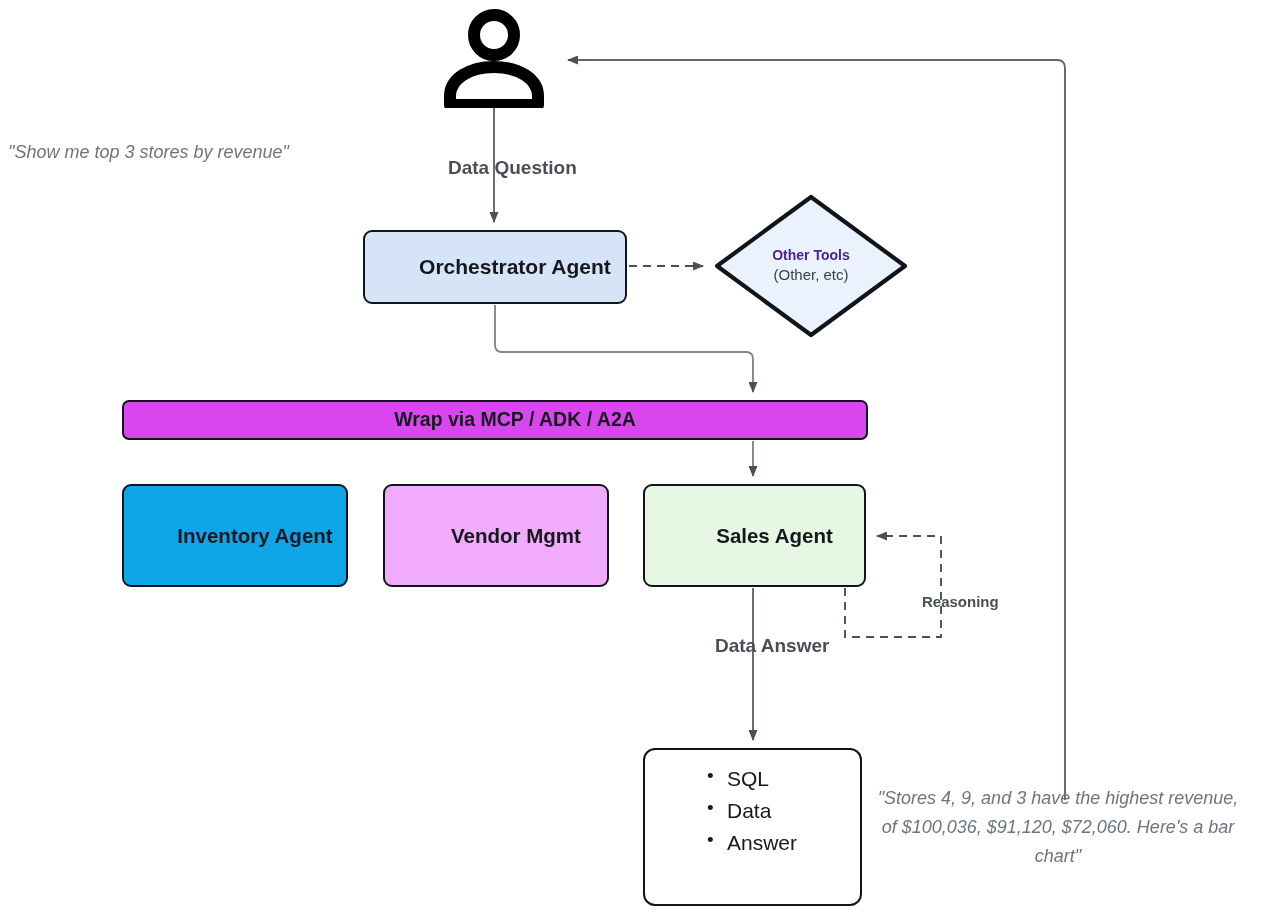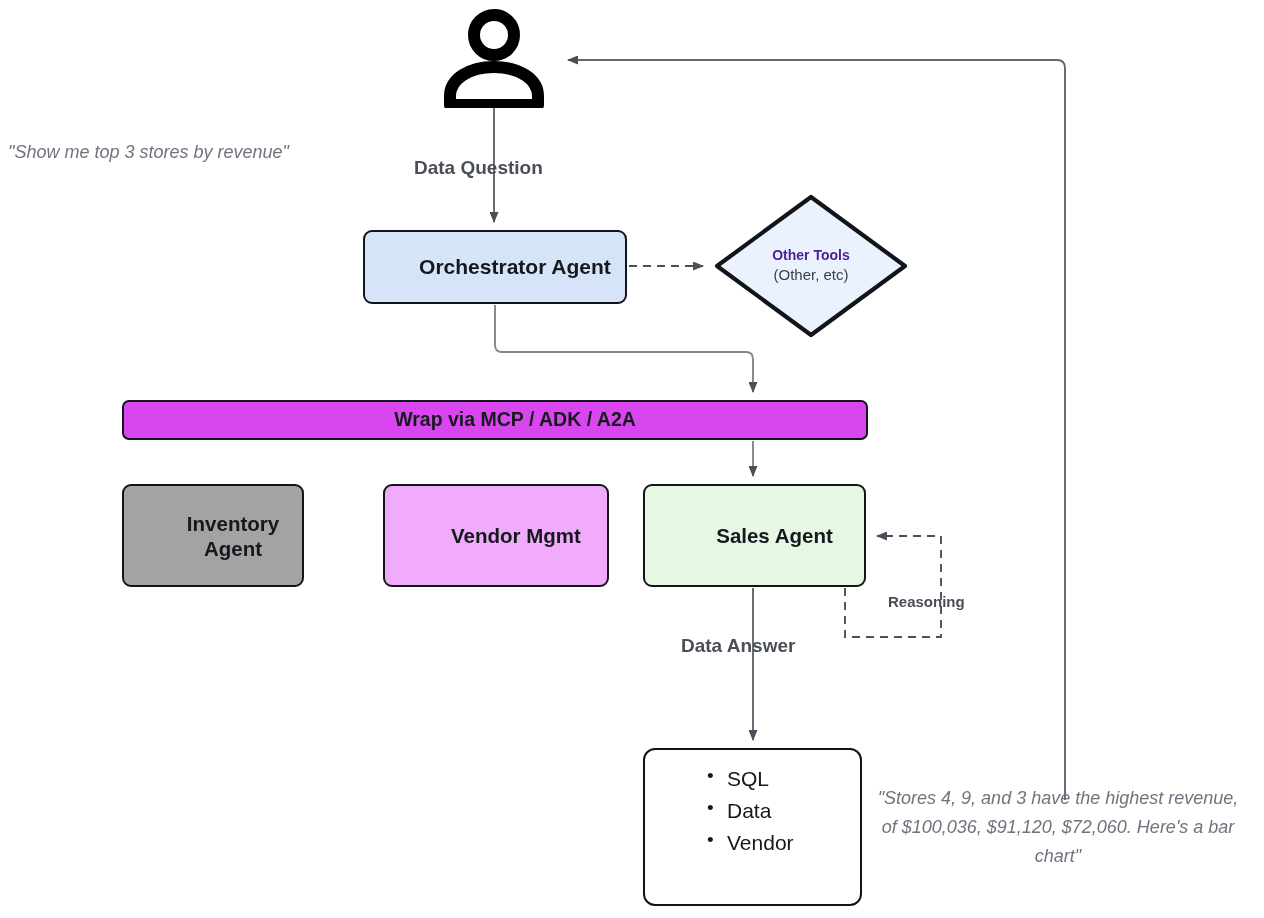--- a/index.html
+++ b/index.html
@@ -55,22 +55,22 @@
   .node-mcp {
     left: 122px; top: 400px;
     width: 746px; height: 40px;
     background: #d946ef;
     font-size: 19.5px;
     border-radius: 7px;
   }
 
   .node-inventory {
     left: 122px; top: 484px;
-    width: 182px; height: 103px;
-    background: #a3a3a3;
+    width: 226px; height: 103px;
+    background: #0ea5e9;
     font-size: 20.5px;
   }
   .node-vendor {
     left: 383px; top: 484px;
     width: 226px; height: 103px;
     background: #f0abfc;
     font-size: 20.5px;
   }
   .node-sales {
     left: 643px; top: 484px;
@@ -146,20 +146,21 @@
     left: 444px; top: 8px;
     width: 100px; height: 100px;
   }
 
   
   .edge-label {
     position: absolute;
     font-weight: bold;
     color: #4a4f57;
     white-space: nowrap;
+    margin-left: 34px;
   }
   .label-data-question {
     left: 414px; top: 157px;
     font-size: 19px;
   }
   .label-data-answer {
     left: 681px; top: 635px;
     font-size: 19px;
   }
   .label-reasoning {
@@ -252,21 +253,21 @@
   </div>
 
   <div class="node node-sales">
     <span>Sales Agent</span>
   </div>
 
   <div class="node node-output">
     <ul class="output-list" id="output-list">
         <li>SQL</li>
         <li>Data</li>
-        <li>Vendor</li>
+        <li>Answer</li>
       </ul>
   </div>
 
   <div class="edge-label label-data-question">Data Question</div>
 
   <div class="edge-label label-data-answer">Data Answer</div>
 
   <div class="edge-label label-reasoning">Reasoning</div>
 
   <div class="annotation annot-question">"Show me top 3 stores by revenue"</div>

